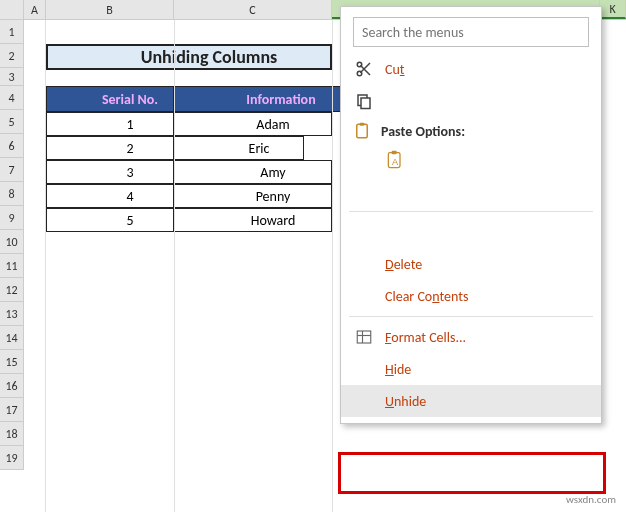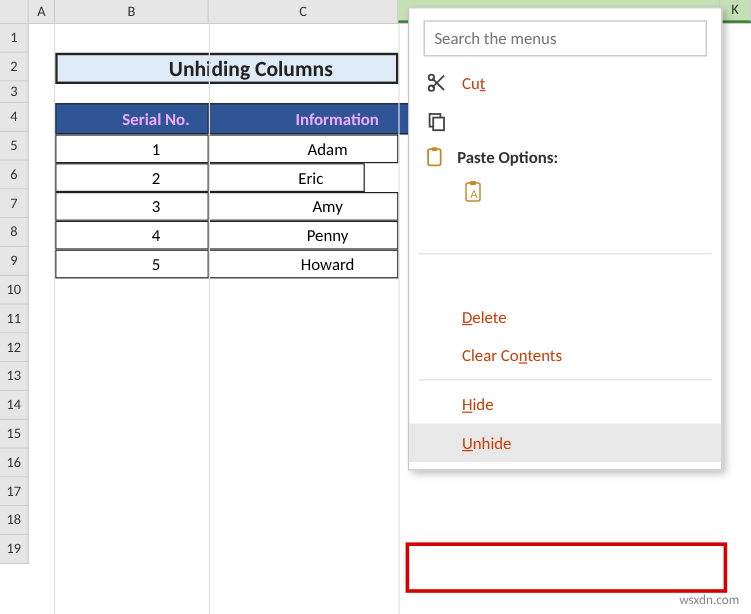--- a/index.html
+++ b/index.html
@@ -278,20 +278,30 @@
       <span class="lbl"><span><u>D</u>elete</span></span>
     </div>
     <div class="ctx-item">
       <span class="ic"></span>
       <span class="lbl"><span>Clear Co<u>n</u>tents</span></span>
     </div>
 
     <div class="ctx-sep"></div>
 
     <div class="ctx-item">
+      <span class="ic">
+        <svg width="18" height="18" viewBox="0 0 24 24">
+            <rect x="3" y="4" width="18" height="16" fill="none" stroke="#666" stroke-width="1.5"></rect>
+            <line x1="3" y1="10" x2="21" y2="10" stroke="#666" stroke-width="1.5"></line>
+            <line x1="10" y1="4" x2="10" y2="20" stroke="#666" stroke-width="1.5"></line>
+          </svg>
+      </span>
+      <span class="lbl"><span><u>F</u>ormat Cells...</span></span>
+    </div>
+    <div class="ctx-item">
       <span class="ic"></span>
       <span class="lbl"><span><u>H</u>ide</span></span>
     </div>
     <div class="ctx-item" style="background:#e8e8e8">
       <span class="ic"></span>
       <span class="lbl"><span><u>U</u>nhide</span></span>
     </div>
   </div>
 
   <div class="highlight-box" style="left:338px;top:452px;width:268px;height:42px"></div>

